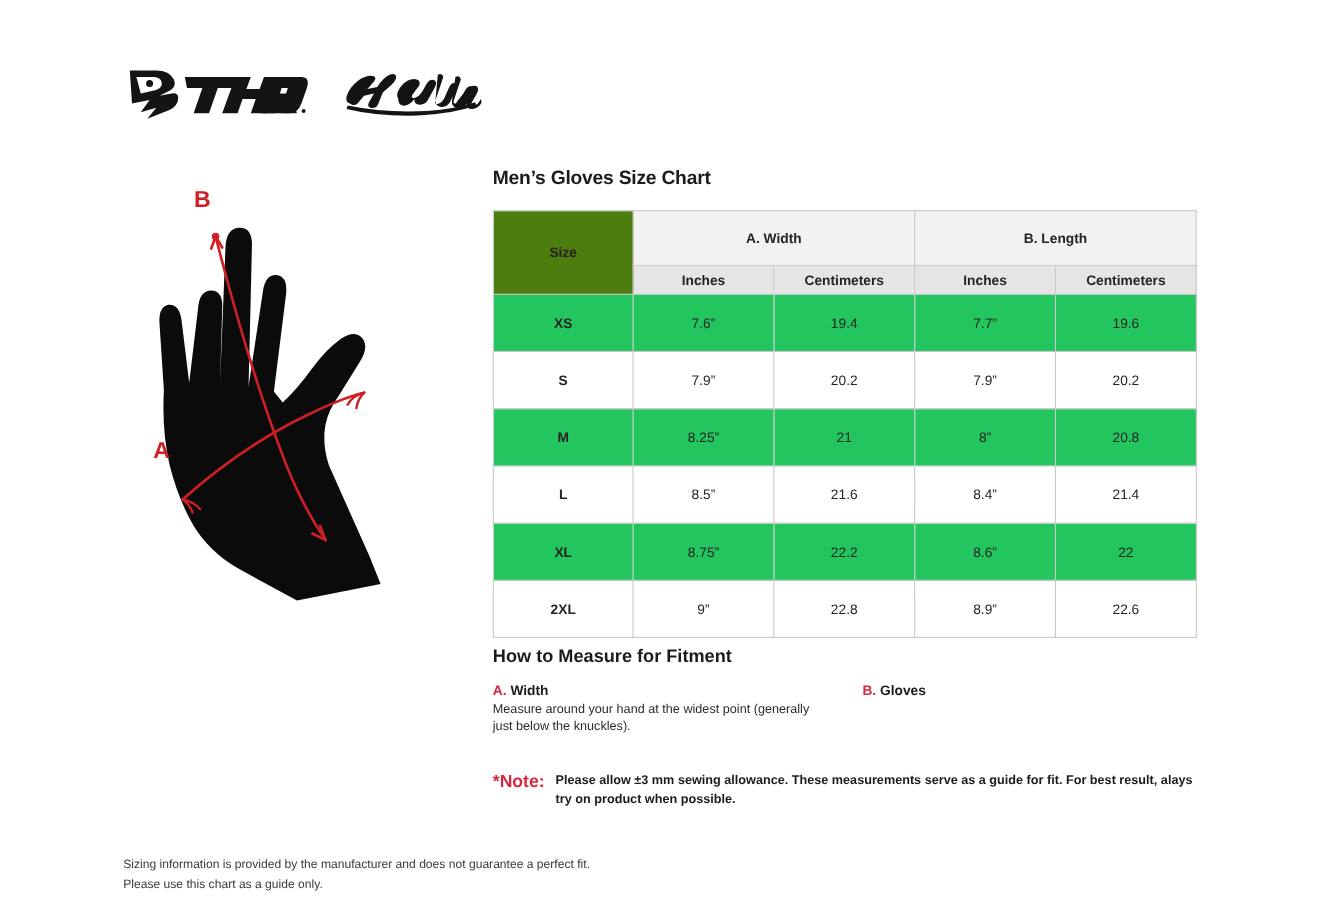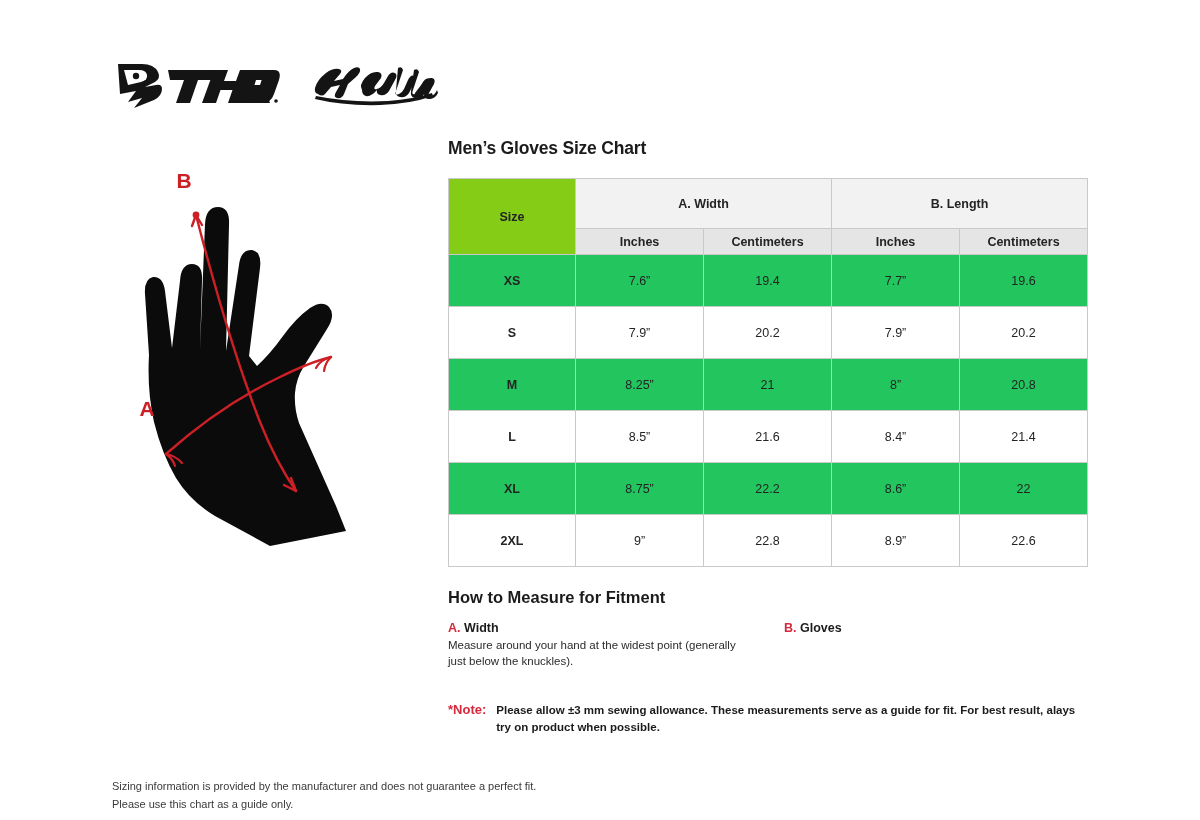--- a/index.html
+++ b/index.html
@@ -43,42 +43,42 @@
     position: absolute;
     left: 448px;
     top: 138px;
     width: 640px;
   }
   #chart-title {
     font-size: 17.5px;
     font-weight: bold;
     letter-spacing: -0.2px;
     color: #1b1b1b;
-    margin: 0 0 19px 0;
+    margin: 13px 0 19px 0;
   }
 
   
   table#size-table {
     border-collapse: collapse;
     width: 640px;
     table-layout: fixed;
   }
   #size-table td, #size-table th {
     border: 1px solid #c9c9c9;
     text-align: center;
     vertical-align: middle;
     font-size: 12.5px;
     color: #242424;
     padding: 0;
   }
   .col-size { width: 127px; }
   .col-data { width: 128px; }
 
   th.hdr-size {
-    background: #84cc16;
+    background: #4d7c0f;
     font-weight: bold;
     font-size: 13px;
     height: 74px;
   }
   th.hdr-group {
     background: #f2f2f2;
     font-weight: bold;
     font-size: 13.5px;
     height: 49px;
   }
@@ -137,21 +137,21 @@
     position: absolute;
     left: 448px;
     top: 702px;
     width: 640px;
     display: flex;
     gap: 10px;
   }
   #note-label {
     color: #d6283c;
     font-weight: bold;
-    font-size: 13px;
+    font-size: 16px;
     white-space: nowrap;
   }
   #note-text {
     font-size: 11.5px;
     font-weight: bold;
     line-height: 1.45;
     color: #1b1b1b;
   }
 
   

